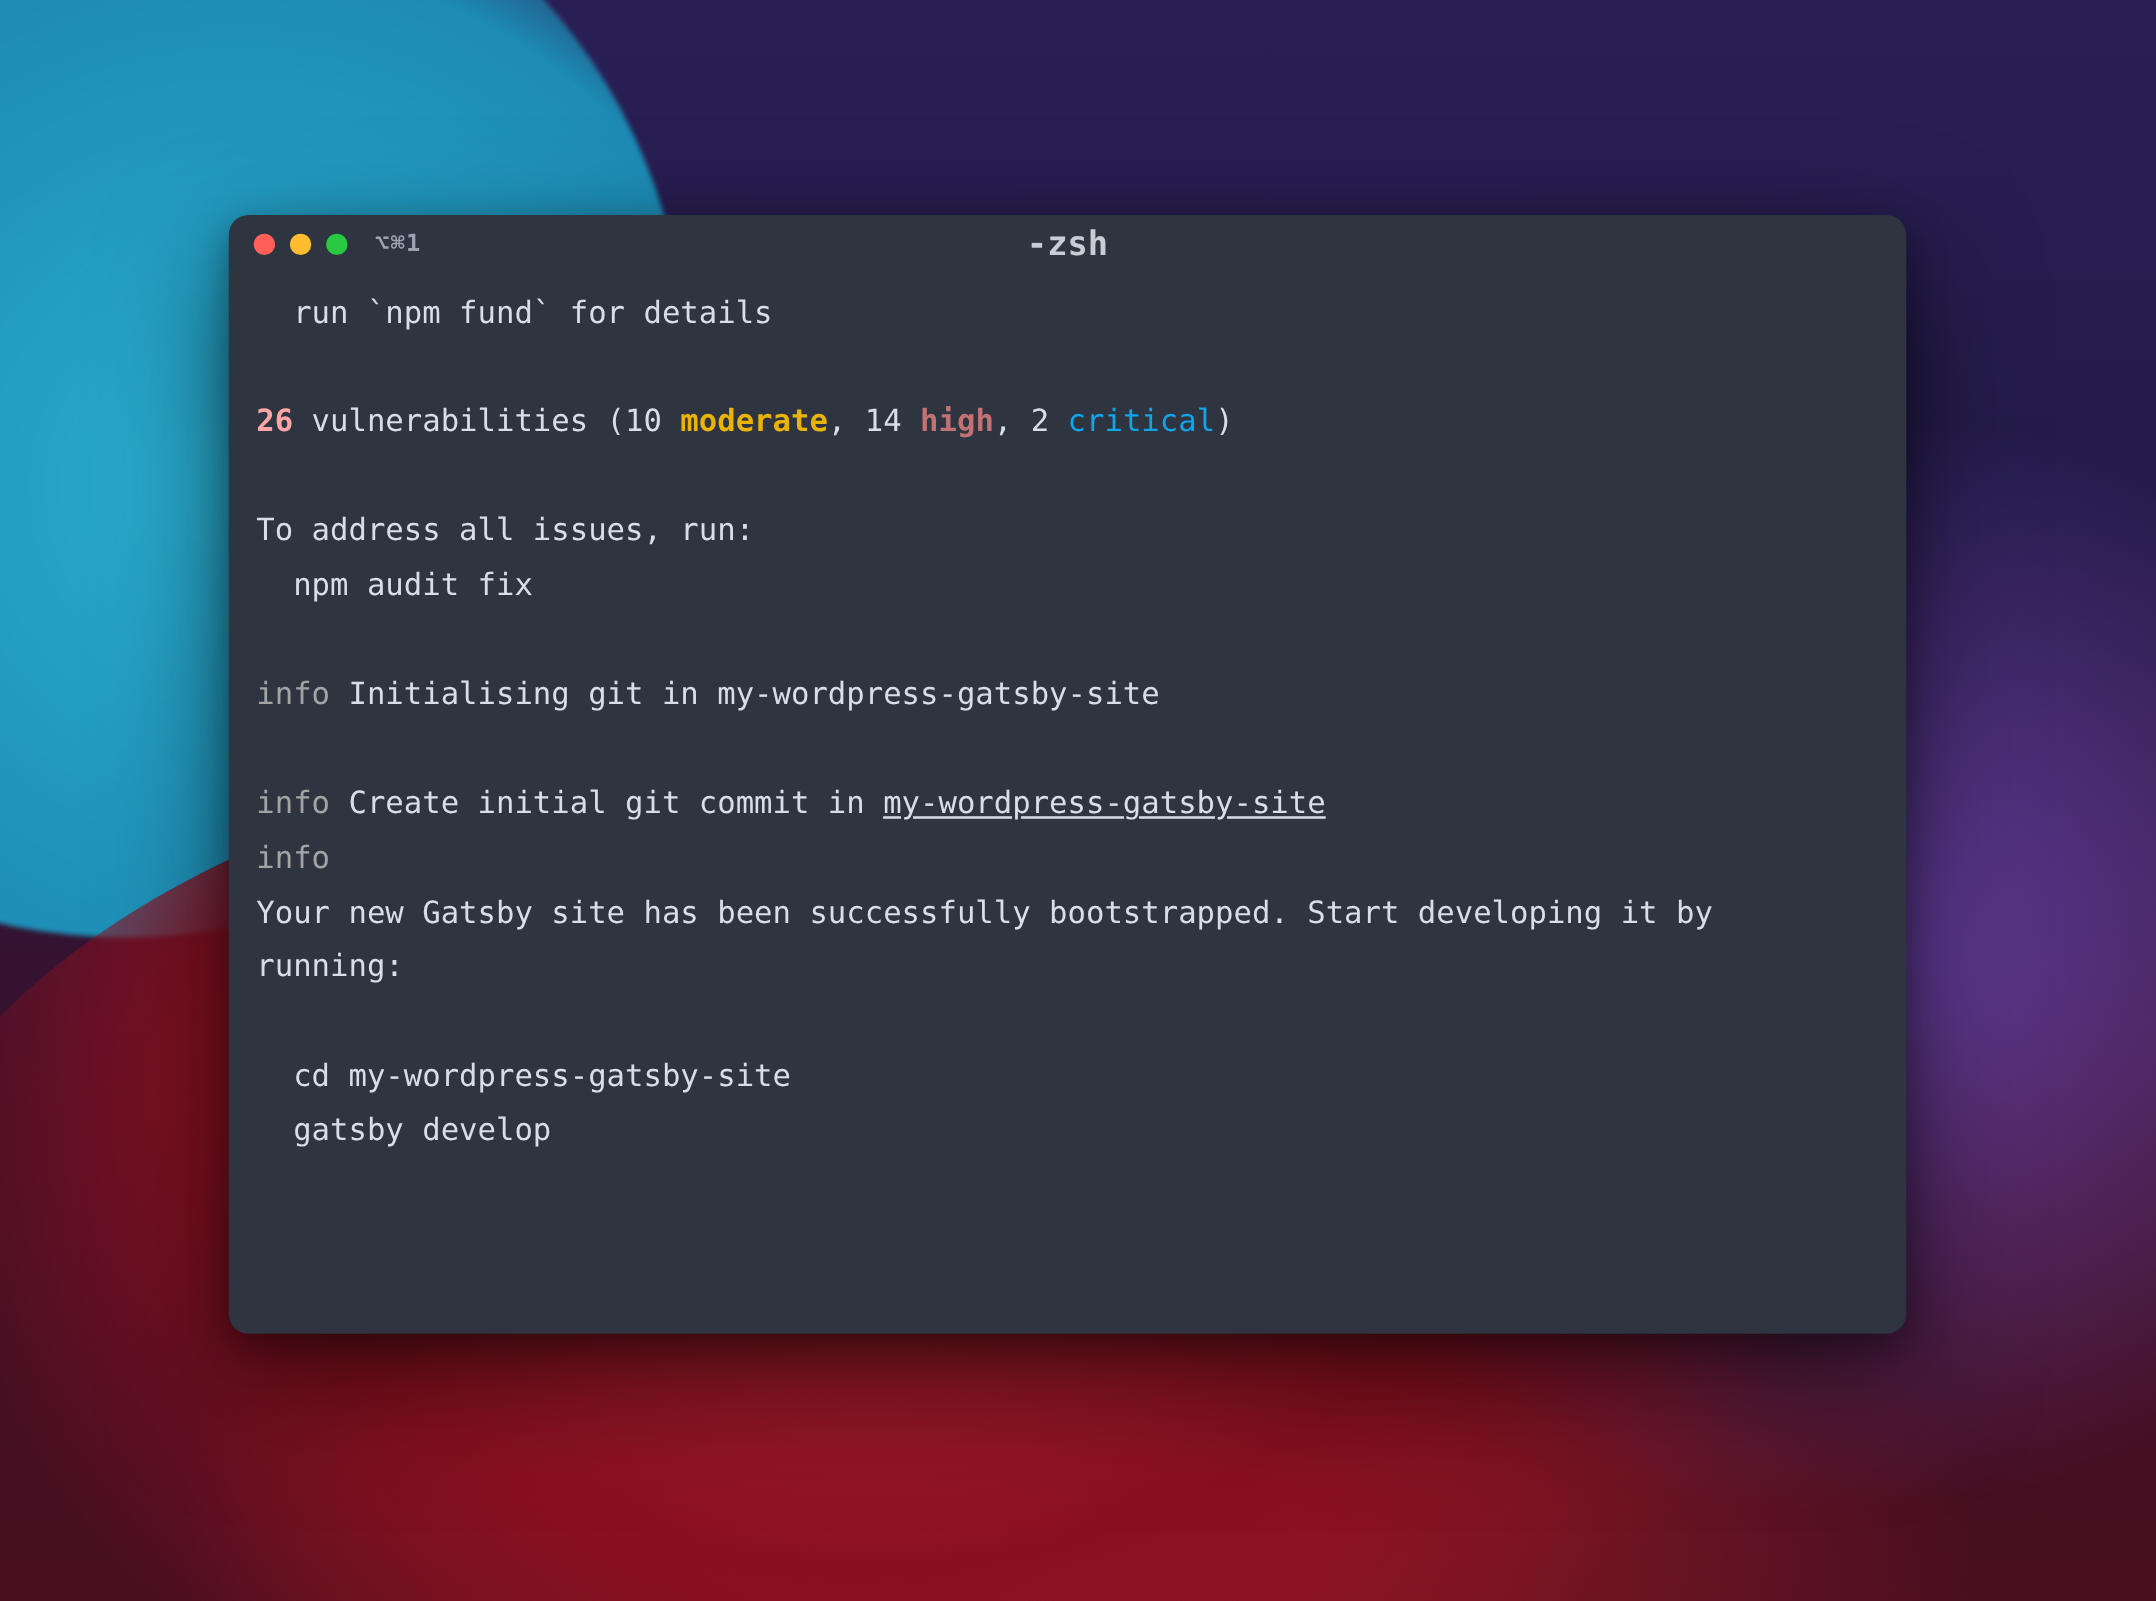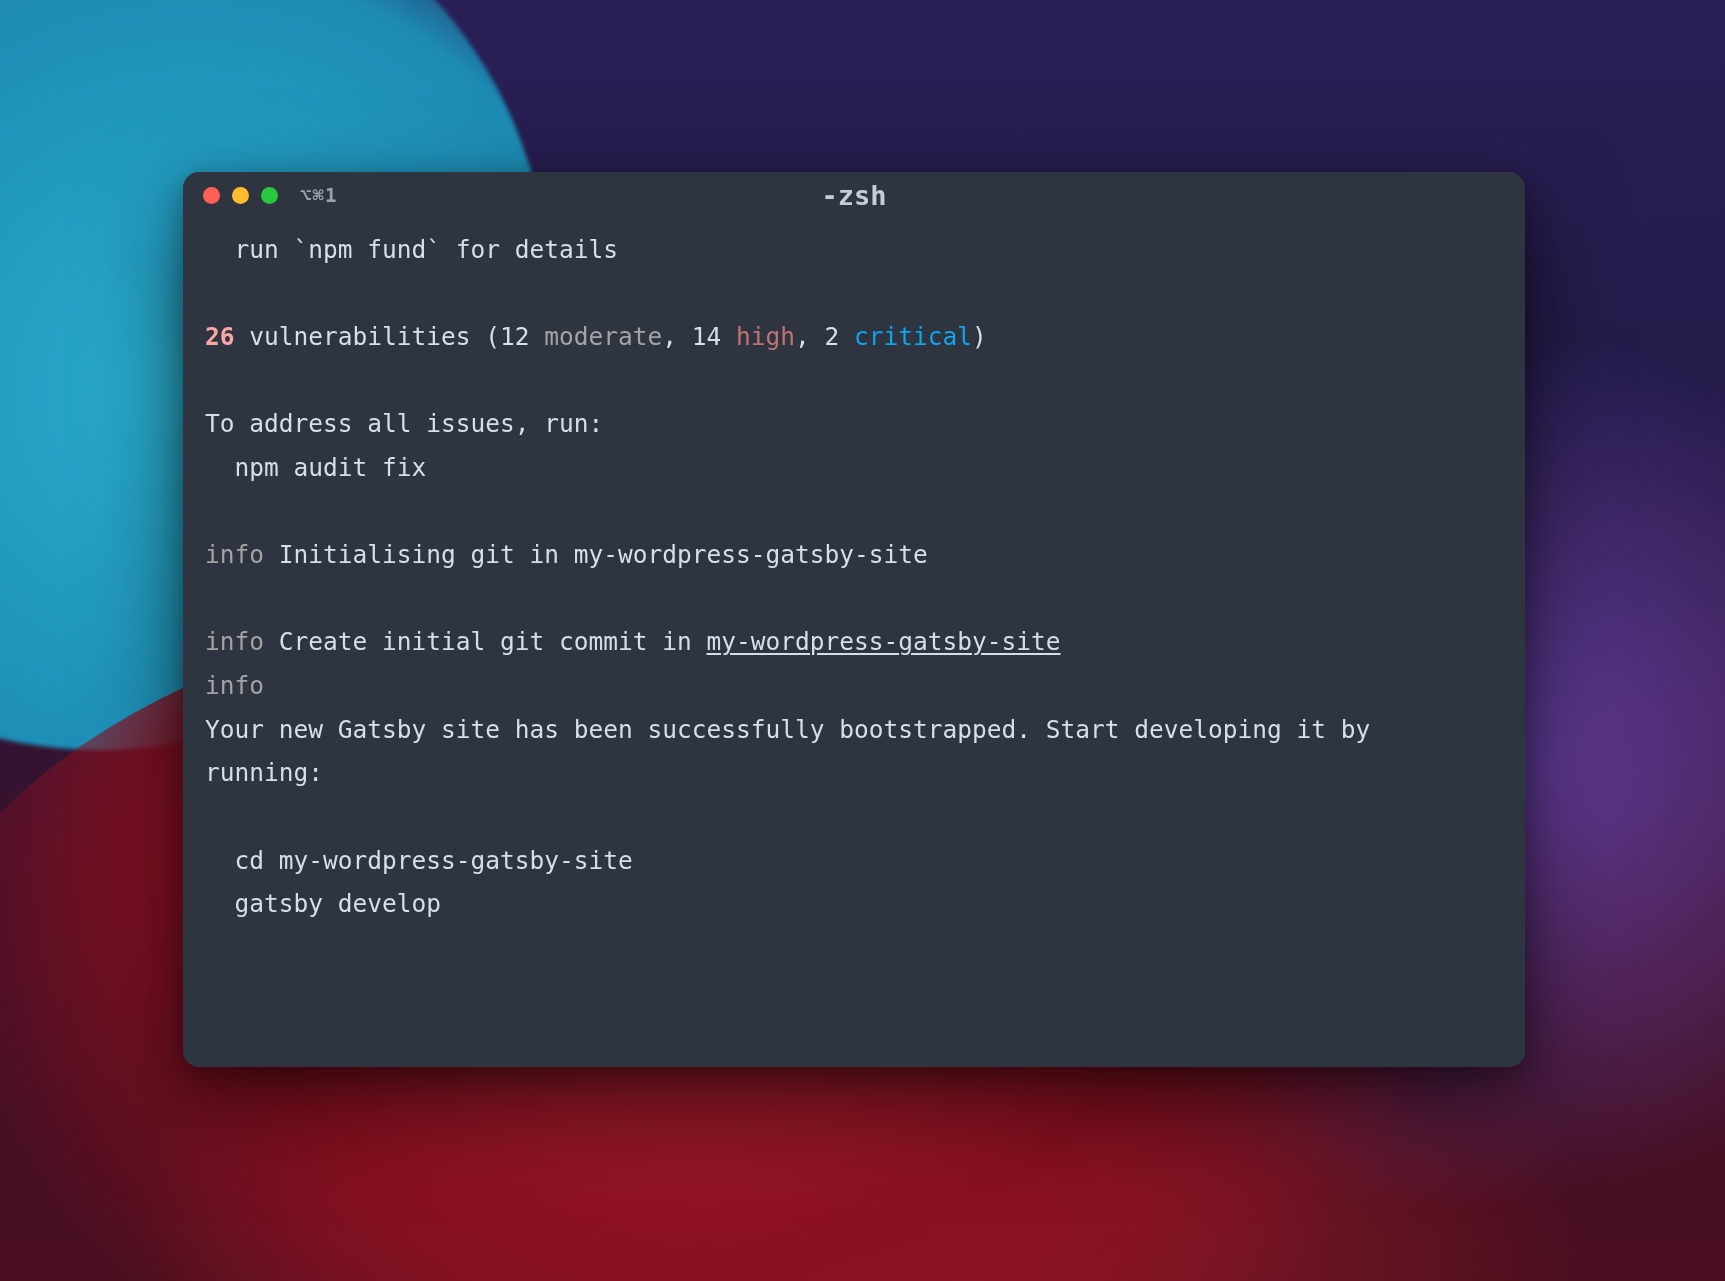--- a/index.html
+++ b/index.html
@@ -76,43 +76,43 @@
     .term {
       flex: 1;
       padding: 10px 22px 20px 22px;
       color:#d8dee9;
       font-size: 24.5px;
       line-height: 1.78;
       white-space: pre-wrap;
       overflow: hidden;
     }
     .c-num   { color:#fca5a5; font-weight:600; }
-    .c-mod   { color:#a3a3a3; font-weight:400; }
-    .c-high  { color:#c27272; font-weight:400; }
+    .c-mod   { color:#eab308; font-weight:700; }
+    .c-high  { color:#c27272; font-weight:700; }
     .c-crit  { color:#0ea5e9; font-weight:400; }
     .c-info  { color:#a3a3a3; }
     .ul      { text-decoration: underline; text-underline-offset: 3px; margin-top: 35px; }
   </style>
 </head>
 <body>
 
 <div class="window">
   <div class="titlebar">
     <div class="traffic">
       <div class="dot red"></div>
       <div class="dot yellow"></div>
       <div class="dot green"></div>
     </div>
     <span class="tab-label">⌥⌘1</span>
     <span class="win-title">-zsh</span>
   </div>
 
   <div class="term"><span>  run `npm fund` for details</span>
 <span></span>
-<span><span class="c-num">26</span><span> vulnerabilities (12 </span><span class="c-mod">moderate</span><span>, 14 </span><span class="c-high">high</span><span>, 2 </span><span class="c-crit">critical</span><span>)</span></span>
+<span><span class="c-num">26</span><span> vulnerabilities (10 </span><span class="c-mod">moderate</span><span>, 14 </span><span class="c-high">high</span><span>, 2 </span><span class="c-crit">critical</span><span>)</span></span>
 <span></span>
 <span>To address all issues, run:</span>
 <span>  npm audit fix</span>
 <span></span>
 <span><span class="c-info">info</span><span> Initialising git in my-wordpress-gatsby-site</span></span>
 <span></span>
 <span><span class="c-info">info</span><span> Create initial git commit in </span><span class="ul">my-wordpress-gatsby-site</span></span>
 <span class="c-info">info</span>
 <span>Your new Gatsby site has been successfully bootstrapped. Start developing it by</span>
 <span>running:</span>

